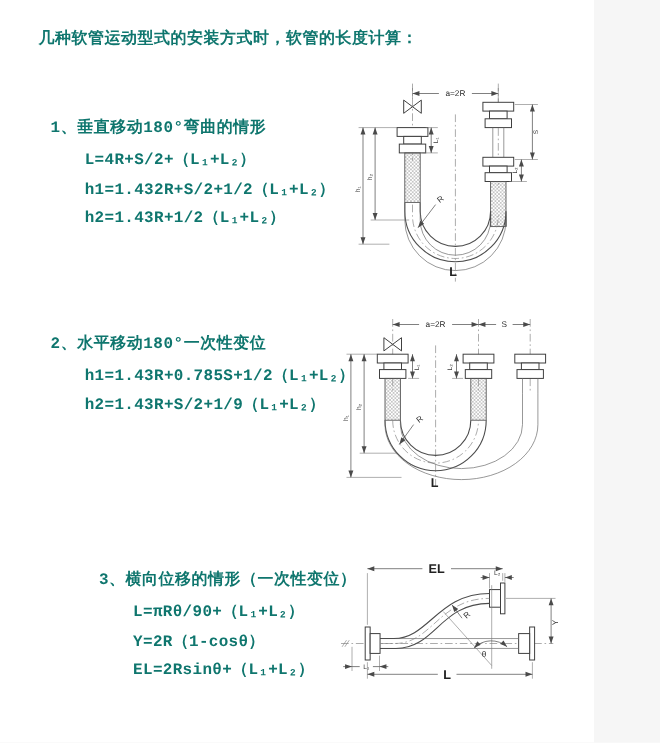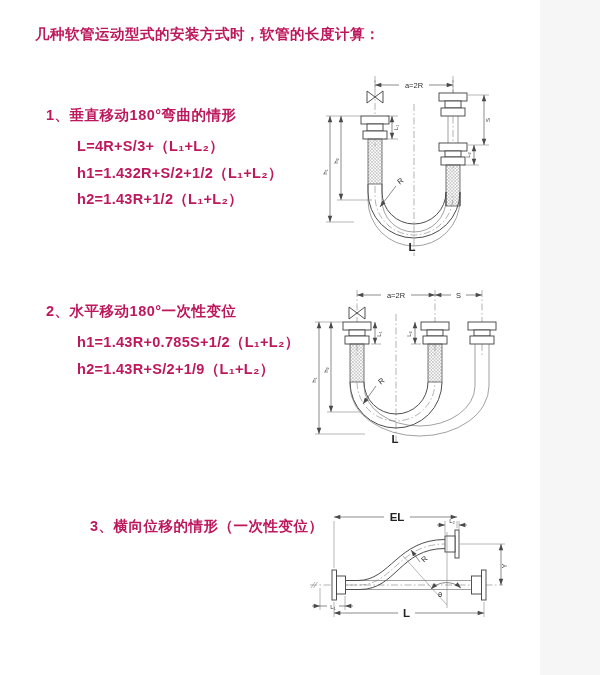--- a/index.html
+++ b/index.html
@@ -1,19 +1,19 @@
 <!DOCTYPE html>
 <html><head>
 <meta charset="utf-8">
 <style>
   html,body{margin:0;padding:0;background:#f6f6f6;}
   .page{position:relative;width:540px;height:675px;background:#ffffff;overflow:hidden;
-        font-family:"Liberation Sans", sans-serif;color:#be185d;}
+        font-family:"Liberation Sans", sans-serif;color:#0f766e;}
   .title{position:absolute;left:35px;top:25px;font-size:14.5px;font-weight:600;letter-spacing:.5px;}
-  .section{position:absolute;left:46px;}
+  .section{position:absolute;left:46px;font-family:Liberation Mono, monospace;}
   .sec-head{font-size:14.5px;font-weight:600;letter-spacing:.5px;white-space:nowrap;}
   .formulas{margin:8px 0 0 31px;}
   .formula{font-size:14.5px;font-weight:600;line-height:26.5px;letter-spacing:.3px;white-space:nowrap;}
   .diagram{position:absolute;}
   
   .hose{stroke:#4d4d4d;stroke-width:1;fill:none;}
   .hose2{stroke:#6e6e6e;stroke-width:.65;fill:none;}
   .dim{stroke:#5a5a5a;stroke-width:.7;fill:none;}
   .ext{stroke:#7a7a7a;stroke-width:.55;fill:none;}
   .cl{stroke:#808080;stroke-width:.6;fill:none;stroke-dasharray:7 2.5 1.5 2.5;}
@@ -26,36 +26,41 @@
 </head>
 <body>
 
 <div class="page">
 
   <div class="title">几种软管运动型式的安装方式时，软管的长度计算：</div>
 
   <div class="section" style="top:106px;">
     <div class="sec-head"><span>1、</span><span>垂直移动180°弯曲的情形</span></div>
     <div class="formulas">
-      <div class="formula">L=4R+S/3+（L₁+L₂）</div>
+      <div class="formula">L=4R+S/2+（L₁+L₂）</div>
       <div class="formula">h1=1.432R+S/2+1/2（L₁+L₂）</div>
       <div class="formula">h2=1.43R+1/2（L₁+L₂）</div>
     </div>
   </div>
 
   <div class="section" style="top:302px;">
     <div class="sec-head"><span>2、</span><span>水平移动180°一次性变位</span></div>
     <div class="formulas">
       <div class="formula">h1=1.43R+0.785S+1/2（L₁+L₂）</div>
       <div class="formula">h2=1.43R+S/2+1/9（L₁+L₂）</div>
     </div>
   </div>
 
   <div class="section" style="top:517px;margin-left:44px;">
     <div class="sec-head"><span>3、</span><span>横向位移的情形（一次性变位）</span></div>
+    <div class="formulas">
+      <div class="formula">L=πRθ/90+（L₁+L₂）</div>
+      <div class="formula">Y=2R（1-cosθ）</div>
+      <div class="formula">EL=2Rsinθ+（L₁+L₂）</div>
+    </div>
   </div>
 
   <svg class="diagram" style="left:308px;top:66px;" width="285" height="195" viewBox="0 0 285 195">
     <defs>
       <marker id="a1" viewBox="0 0 10 8" refX="9.5" refY="4" markerWidth="10" markerHeight="8" orient="auto-start-reverse">
         <path d="M0.5,0.8 L9.5,4 L0.5,7.2 Z" fill="#4a4a4a"></path>
       </marker>
       <pattern id="p1" width="3.2" height="3.2" patternUnits="userSpaceOnUse">
         <path d="M0,3.2 L3.2,0 M0,0 L3.2,3.2" stroke="#999" stroke-width="0.45"></path>
       </pattern>

